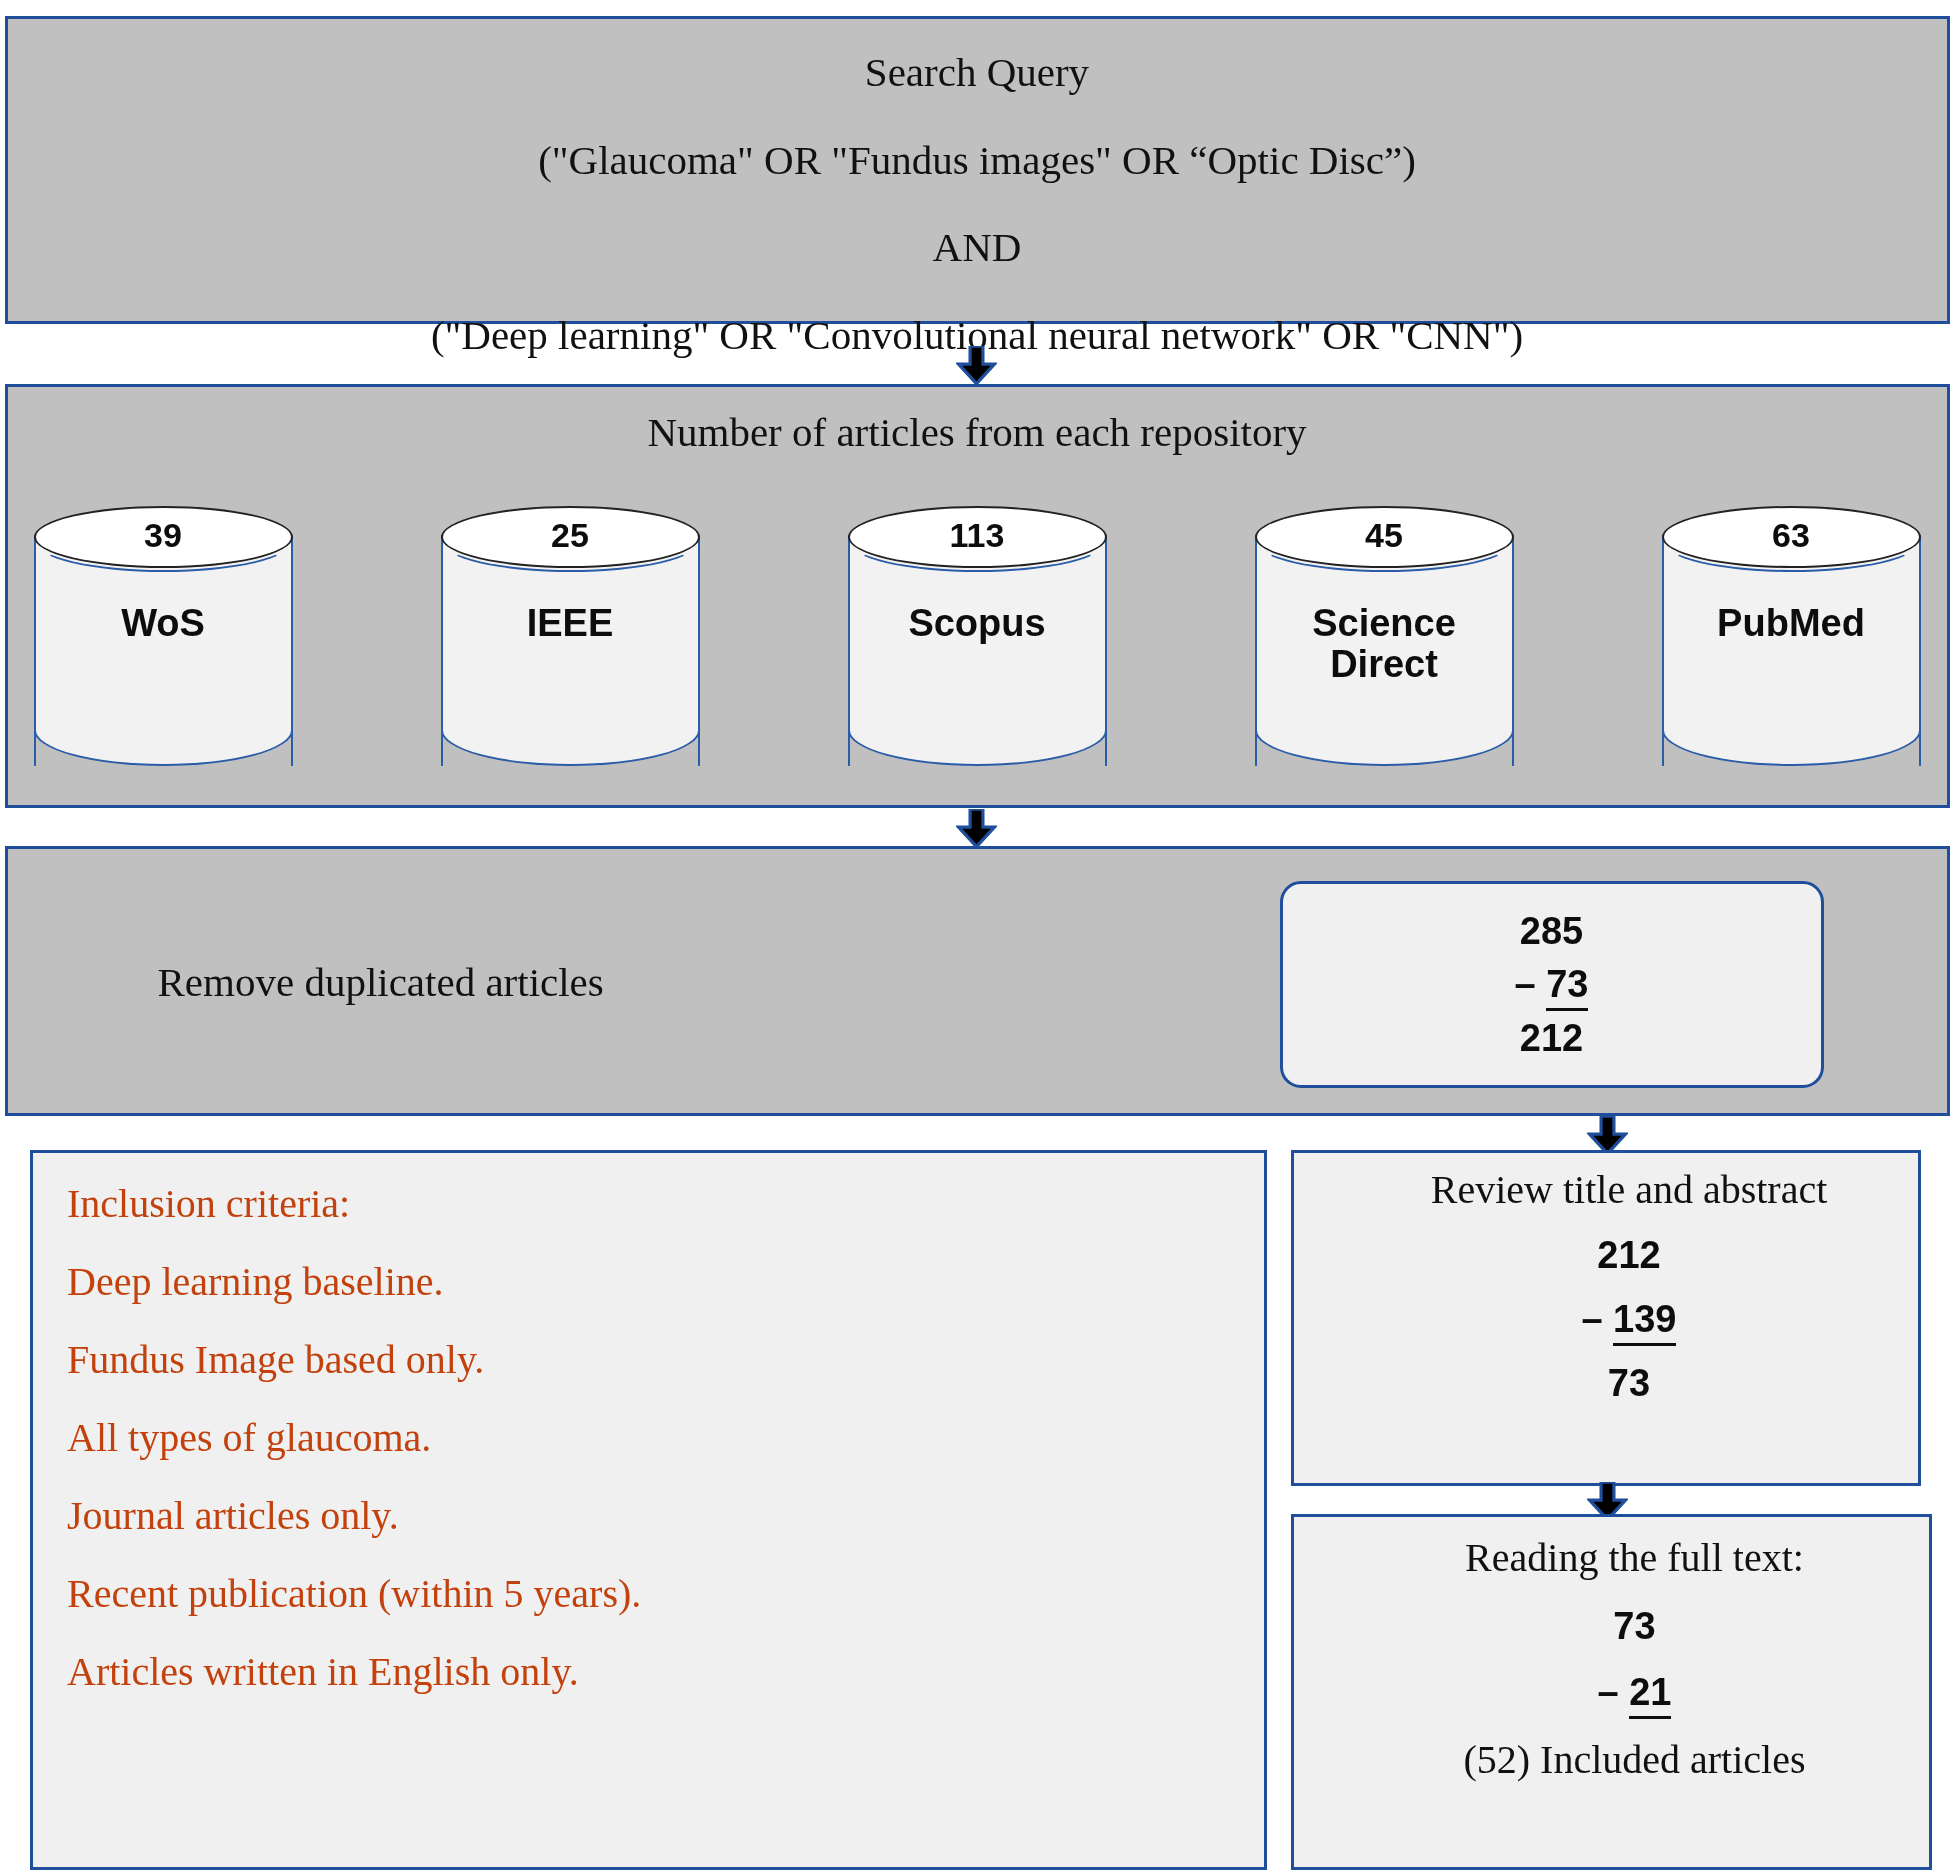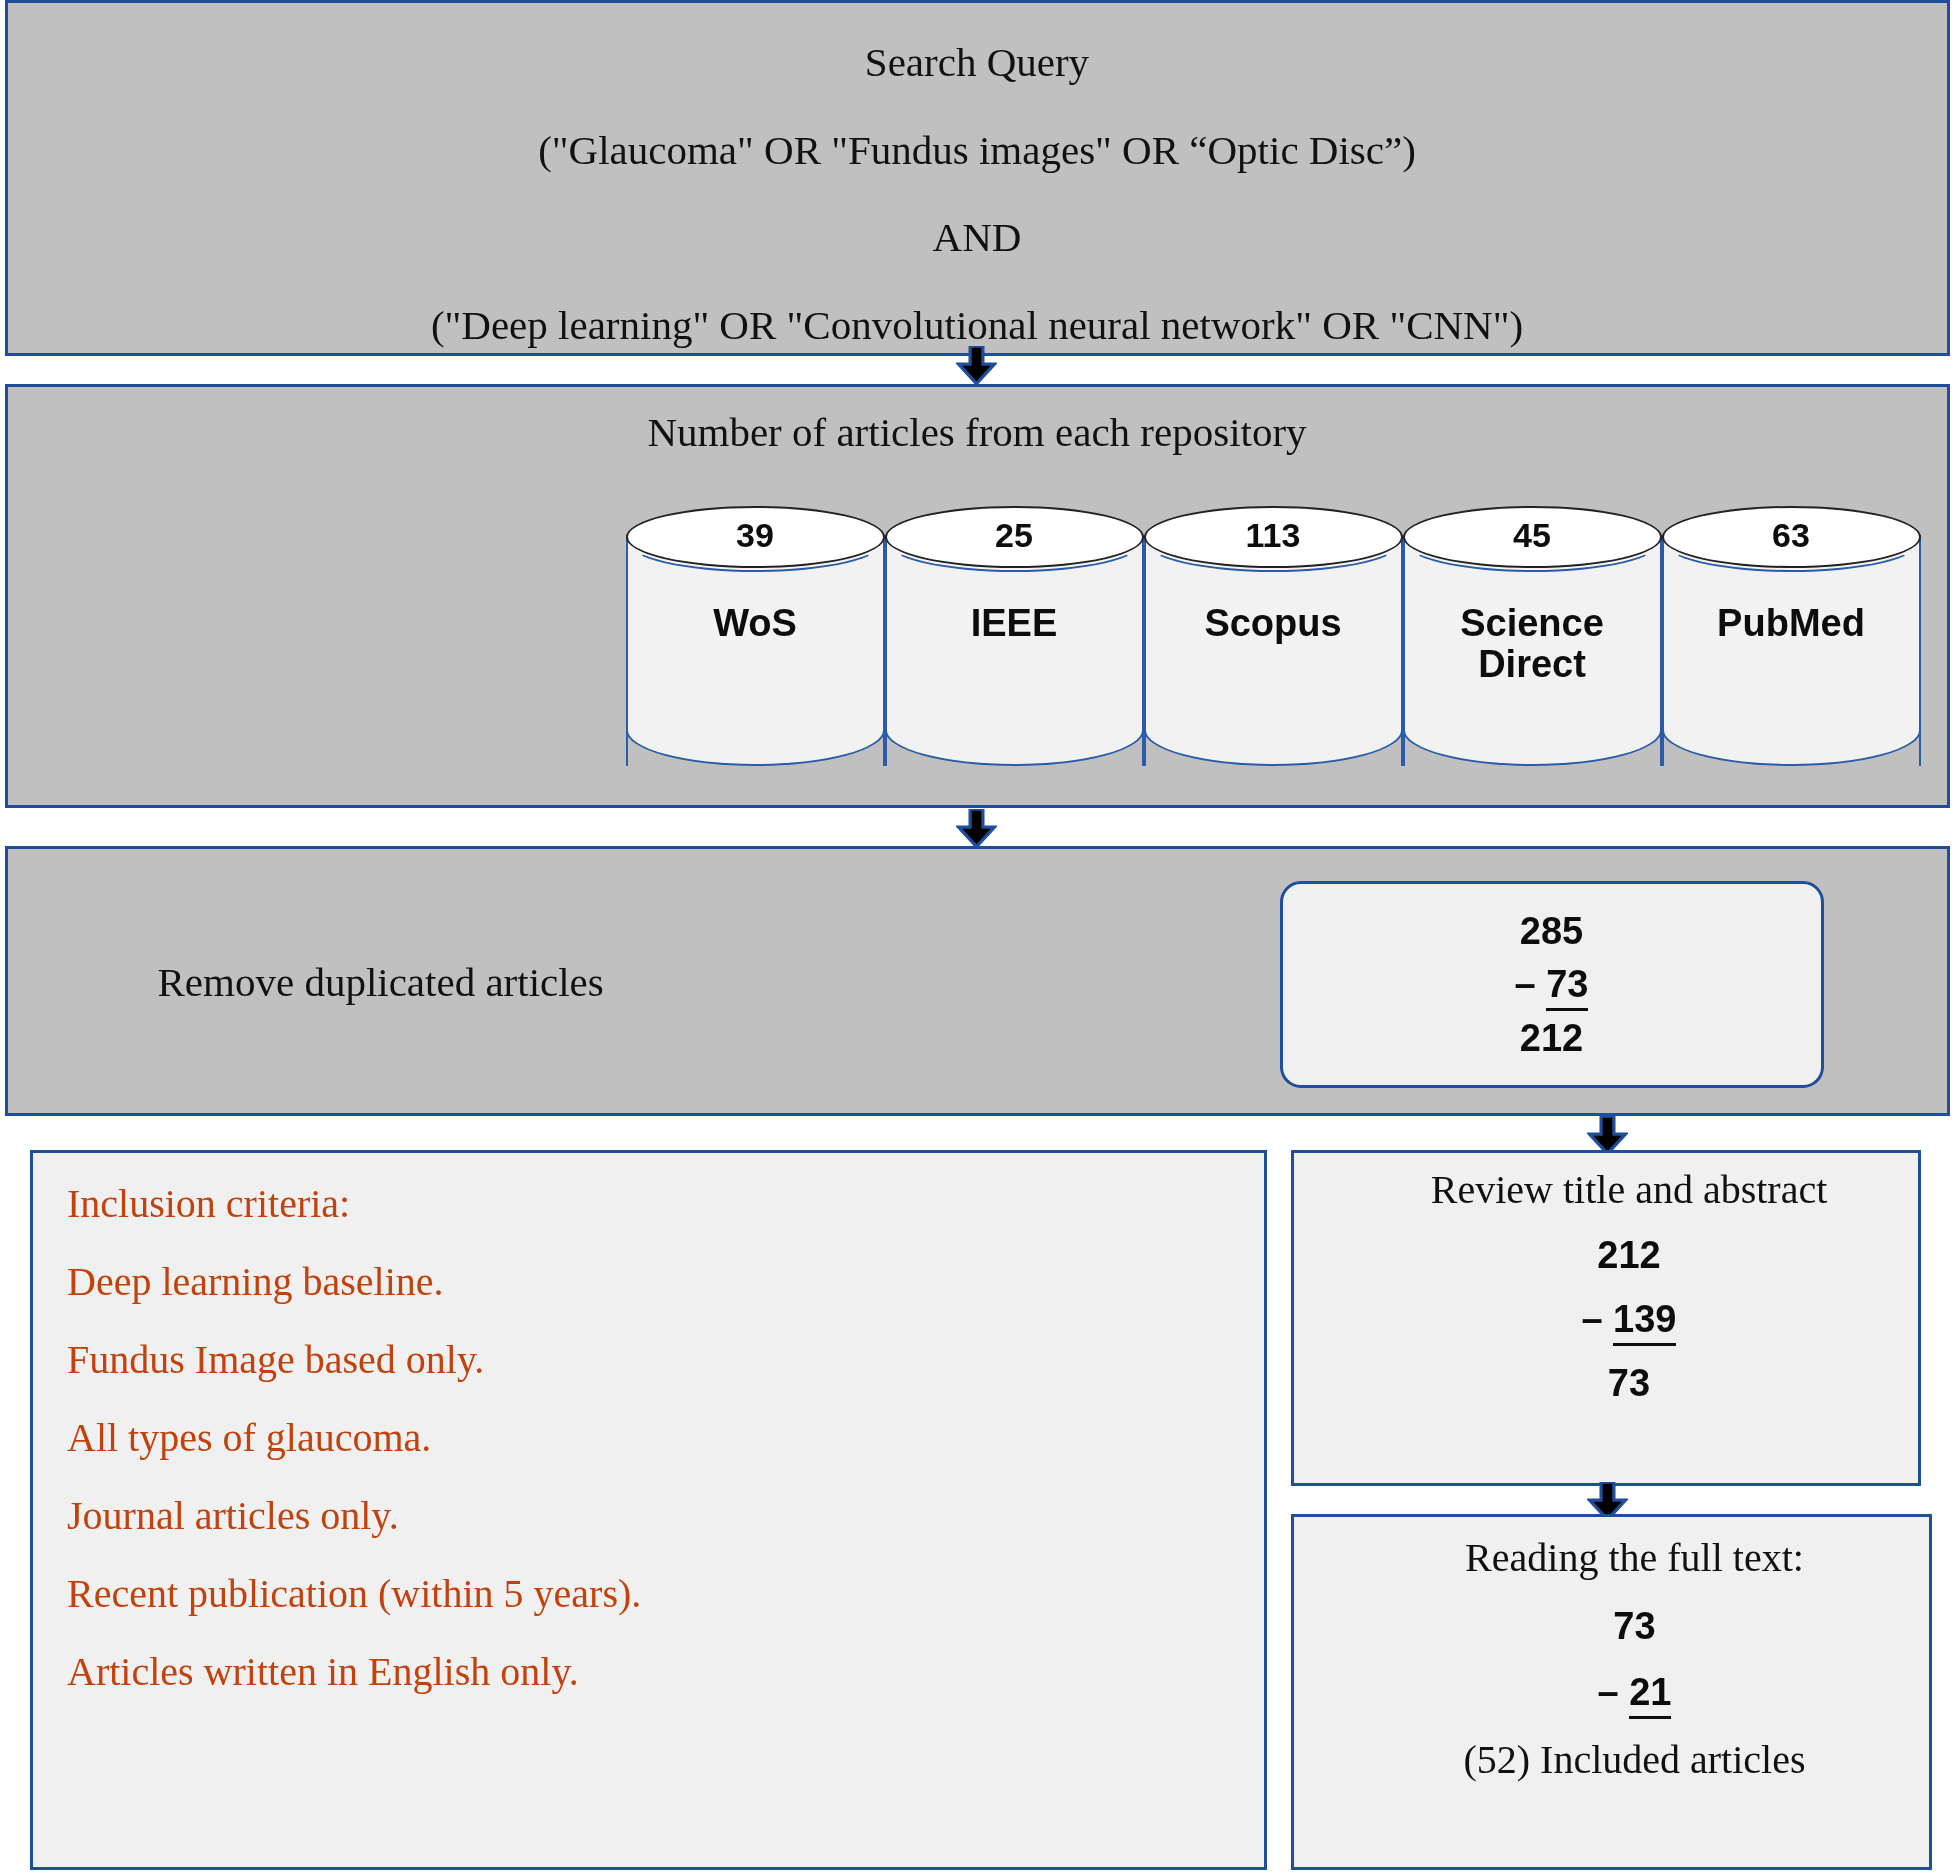--- a/index.html
+++ b/index.html
@@ -22,23 +22,23 @@
   .panel {
     position: absolute;
     box-sizing: border-box;
     border: 3.9px solid #1F4E9C;
     background: #C0C0C0;
   }
   .panel.light { background: #F0F0F0; padding-left: 46px; }
 
   
   #search-panel {
-    left: 4.5px; top: 0;
-    width: 1945px; height: 356px;
-    padding-top: 23px;
+    left: 4.5px; top: 16px;
+    width: 1945px; height: 308px;
+    padding-top: 17px;
   }
   #search-panel .ql {
     text-align: center;
     font-size: 41px;
     color: #111111;
     margin: 0;
     padding: 0;
   }
   #search-panel .ql.sp1 { margin-top: 11.7px; }
   #search-panel .ql.sp2 { margin-top: 40px; }
@@ -63,21 +63,21 @@
     left: 0; right: 0; top: 21px;
     text-align: center;
     font-size: 41px;
     color: #111111;
   }
   #cylinder-row {
     position: absolute;
     left: 26px; right: 26px; top: 119px;
     height: 279px;
     display: flex;
-    justify-content: flex-end;
+    justify-content: space-between;
     align-items: flex-start;
   }
   .cylinder {
     position: relative;
     width: 259px;
     height: 279px;
     flex: 0 0 auto;
   }
   .cyl-body {
     position: absolute;

